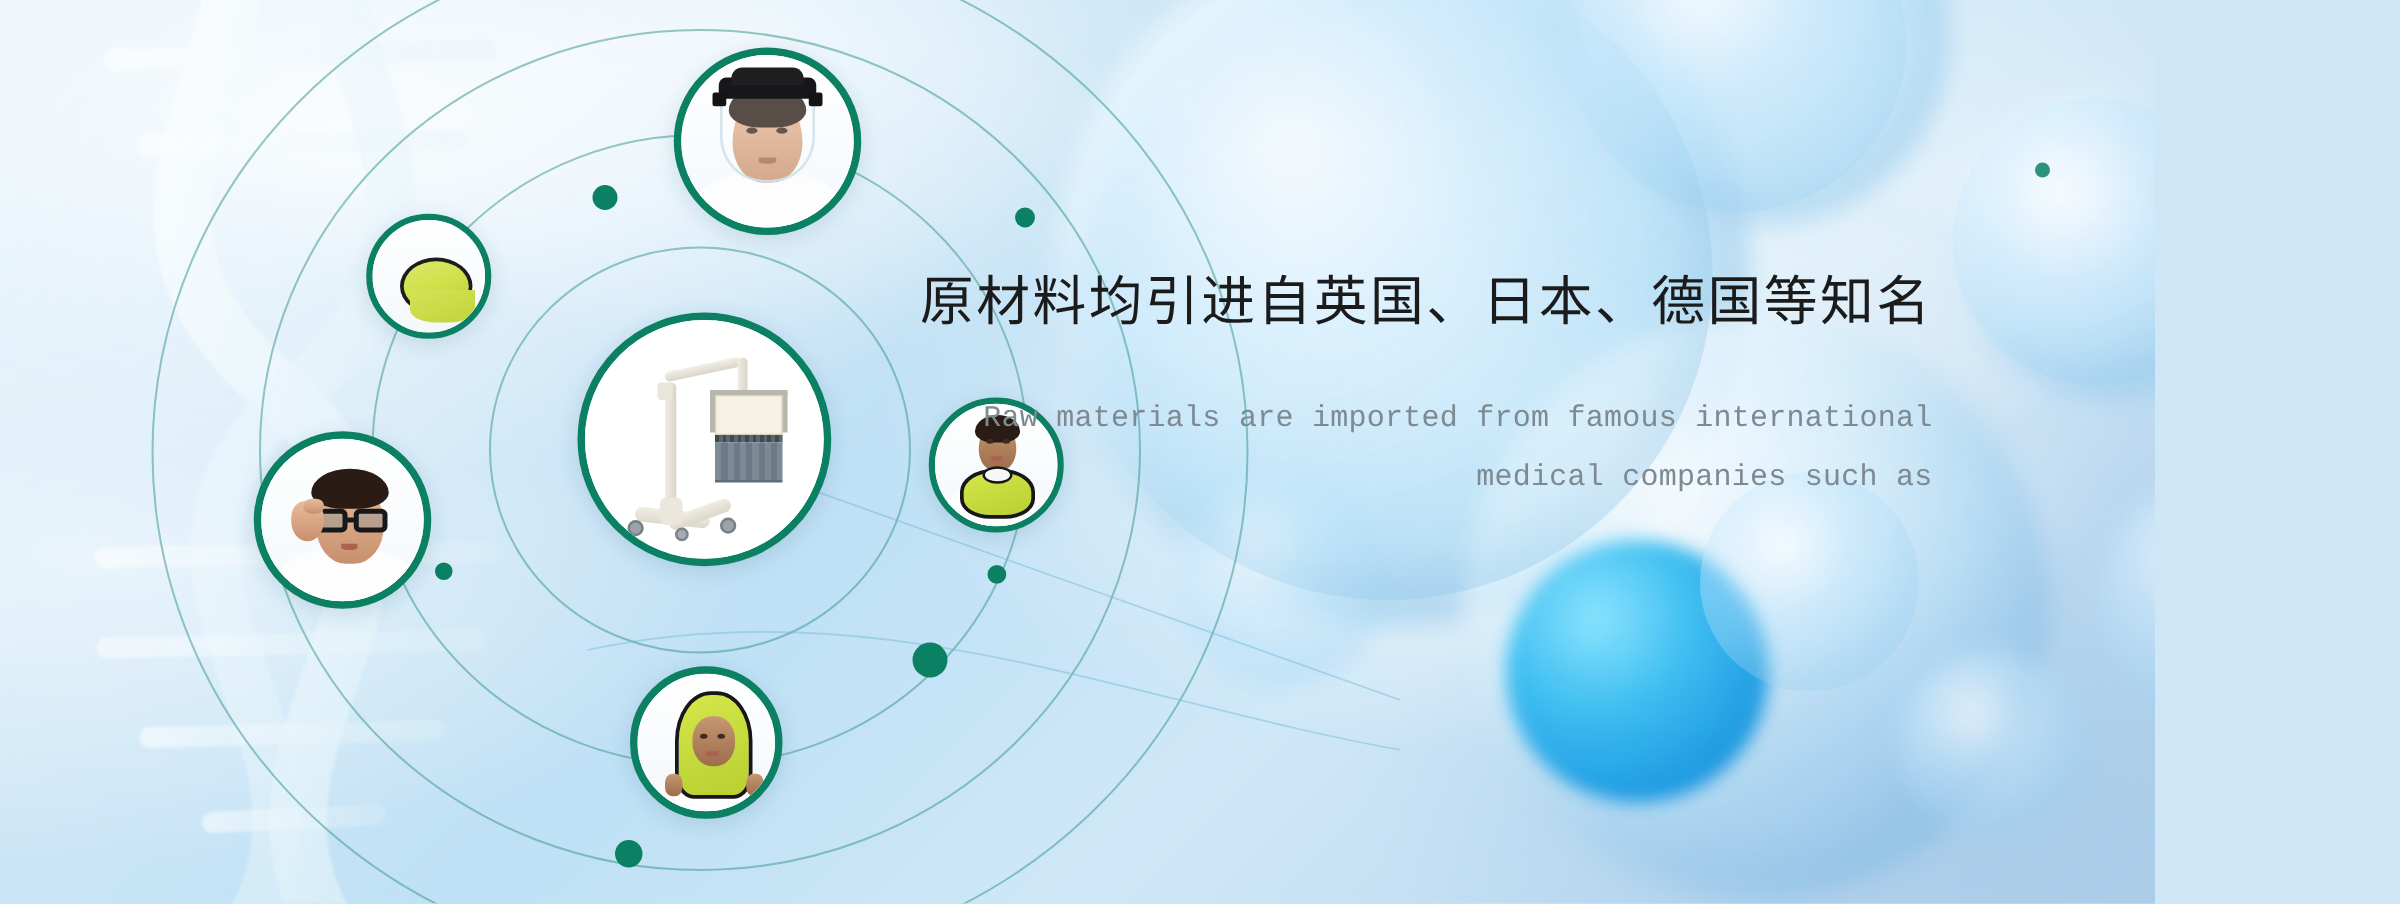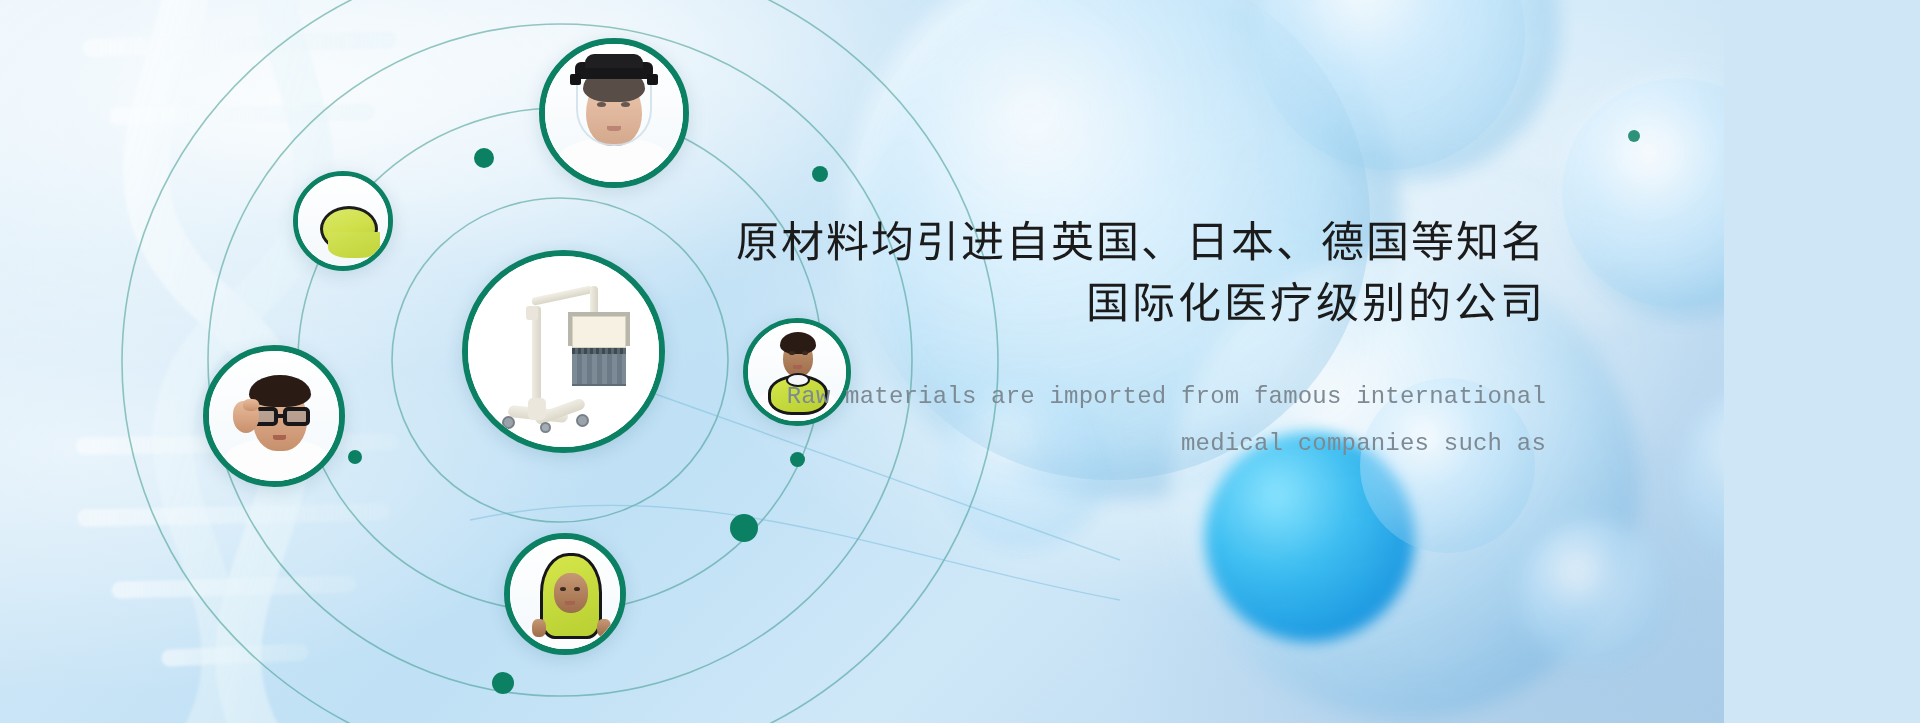--- a/index.html
+++ b/index.html
@@ -302,19 +302,18 @@
       <div class="eye" style="left:64px;top:48px;width:6px;height:4px;"></div>
       <div class="mouth" style="left:55px;top:62px;width:10px;height:4px;"></div>
 
       <div class="skin dark" style="left:22px;top:80px;width:14px;height:18px;border-radius:40%;"></div>
       <div class="skin dark" style="left:87px;top:80px;width:14px;height:18px;border-radius:40%;"></div>
     </div>
   </div>
 
   <div class="copy">
     <div class="h1">原材料均引进自英国、日本、德国等知名</div>
-    <div class="h1 l2">国际化医疗级别的公司</div>
     <div class="sub">
       <div>Raw materials are imported from famous international medical companies such as</div>
     </div>
   </div>
 
 </div>
 
 </body></html>

